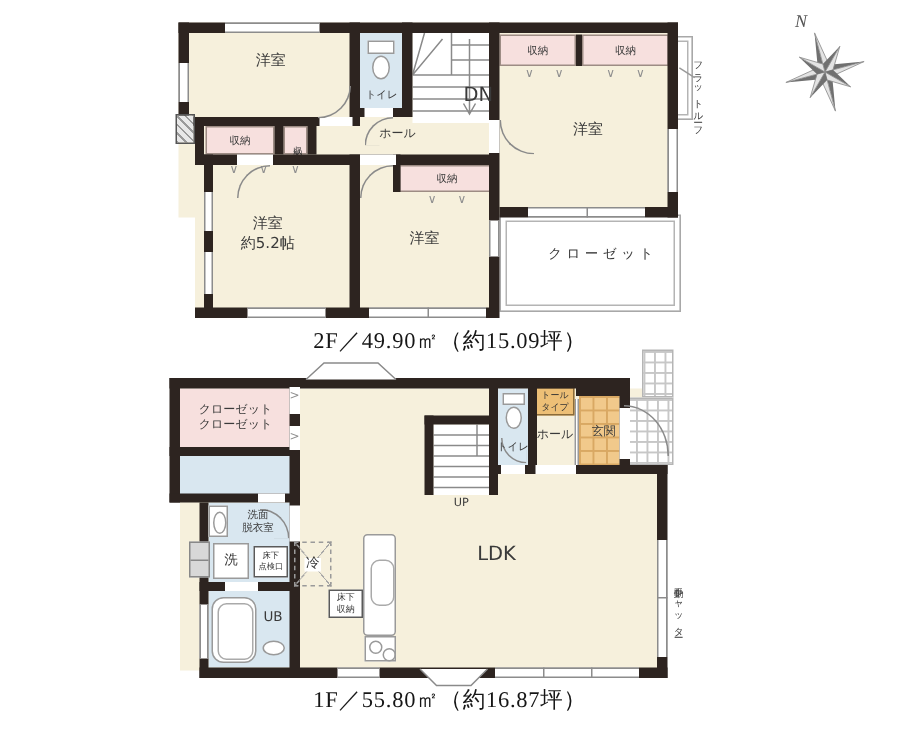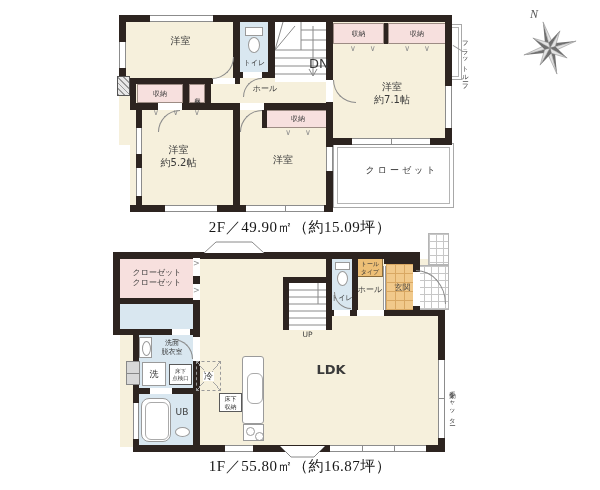--- a/index.html
+++ b/index.html
@@ -140,21 +140,20 @@
     </div>
     <div class="lbl" style="left:126px;top:143px;width:105px;font-size:10px;">
       <div>洋室</div>
       <div>約5.2帖</div>
     </div>
     <div class="lbl" style="left:237px;top:153px;width:92px;font-size:10px;">
       <div>洋室</div>
     </div>
     <div class="lbl" style="left:342px;top:80px;width:100px;font-size:10px;">
       <div>洋室</div>
-      <div>約7.1帖</div>
     </div>
     <div class="lbl" style="left:238px;top:59px;width:33px;font-size:7px;">トイレ</div>
     <div class="lbl" style="left:243px;top:84px;width:44px;font-size:8px;">ホール</div>
     <div class="lbl" style="left:277px;top:56px;width:18px;font-size:13px;margin-left:32px;">DN</div>
     <div class="lbl" style="left:352px;top:165px;width:100px;font-size:9px;letter-spacing:3px;">クローゼット</div>
     <div class="lbl vt" style="left:461px;top:26px;height:72px;font-size:6.5px;">フラットルーフ</div>
 
     <div class="caption" style="left:150px;top:218px;width:300px;">2F／49.90㎡（約15.09坪）</div>
   </div>
 
@@ -267,21 +266,21 @@
     <div class="lbl" style="left:150px;top:339px;width:44px;font-size:7px;">
       <div>洗面</div>
       <div>脱衣室</div>
     </div>
     <div class="lbl" style="left:170px;top:407px;width:24px;font-size:9px;">UB</div>
     <div class="lbl" style="left:289px;top:330px;width:37px;font-size:7.5px;">UP</div>
     <div class="lbl" style="left:329px;top:294px;width:26px;font-size:7px;">トイレ</div>
     <div class="lbl" style="left:355px;top:285px;width:30px;font-size:8px;">ホール</div>
     <div class="lbl" style="left:386px;top:283px;width:33px;font-size:8px;">玄関</div>
     <div class="lbl" style="left:268px;top:362px;width:126px;">
-      <div style="font-size:13px;font-weight:700;">LDK</div>
+      <div style="font-size:13px;font-weight:400;">LDK</div>
     </div>
     <div class="lbl vt" style="left:448px;top:374px;height:60px;font-size:6.5px;">手動シャッター</div>
 
     <div class="caption" style="left:150px;top:457px;width:300px;">1F／55.80㎡（約16.87坪）</div>
   </div>
 
   <svg class="abs" style="left:508px;top:4px;" width="84" height="80" viewBox="0 0 84 80">
     <g transform="translate(42,44) rotate(-15)">
       <polygon points="0,-27 -3.9,-3.9 0,0" fill="#707070"></polygon>
         <polygon points="0,-27 3.9,-3.9 0,0" fill="#e3e3e3" stroke="#8a8a8a" stroke-width="0.5"></polygon>

